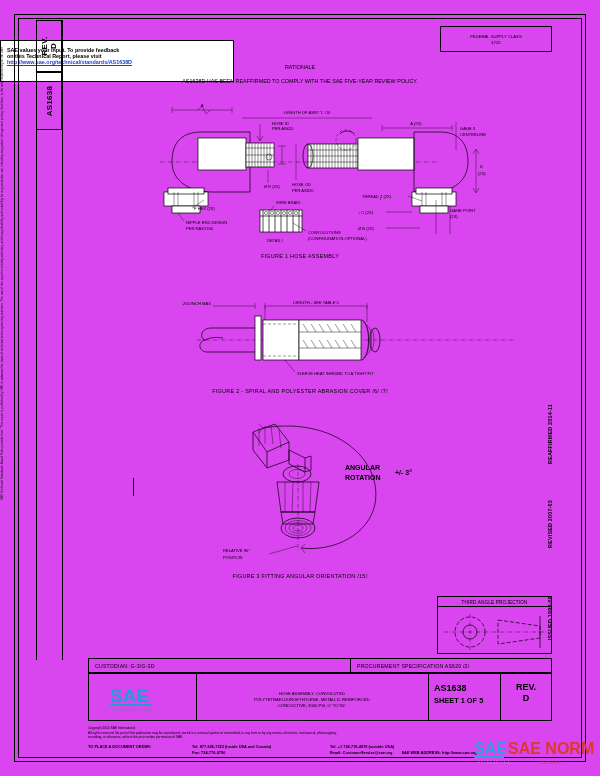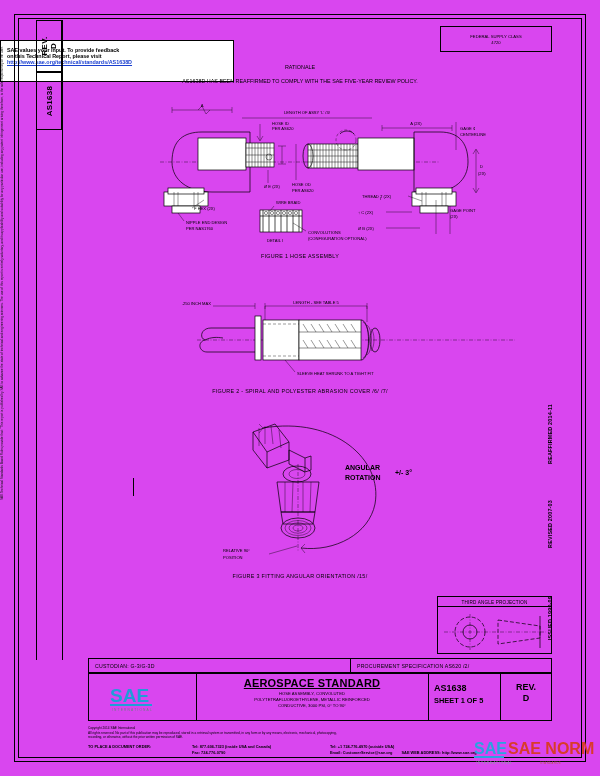--- a/index.html
+++ b/index.html
@@ -403,21 +403,20 @@
   <div class="ln" id="tdiv1"></div>
   <div class="ln" id="tdiv2"></div>
   <div class="ln" id="tdiv3"></div>
 
   <svg id="saelogo" viewBox="0 0 70 28">
     <text class="saeword" x="2" y="17">SAE</text>
     <path d="M2 19 L44 19 L44 21 L2 21 Z" fill="#1f9ed9"></path>
     <text class="saeintl" x="4" y="26">INTERNATIONAL</text>
   </svg>
 
-  <div id="asname">AEROSPACE STANDARD</div>
   <div id="asdesc">
     <span>HOSE ASSEMBLY, CONVOLUTED</span><br>
     <span>POLYTETRAFLUOROETHYLENE, METALLIC REINFORCED</span><br>
     <span>CONDUCTIVE, 3000 PSI, 0° TO 90°</span>
   </div>
   <div id="docno">AS1638</div>
   <div id="sheet">SHEET 1 OF 5</div>
   <div id="revlab">
     <span>REV.</span><br>
     <span>D</span>

